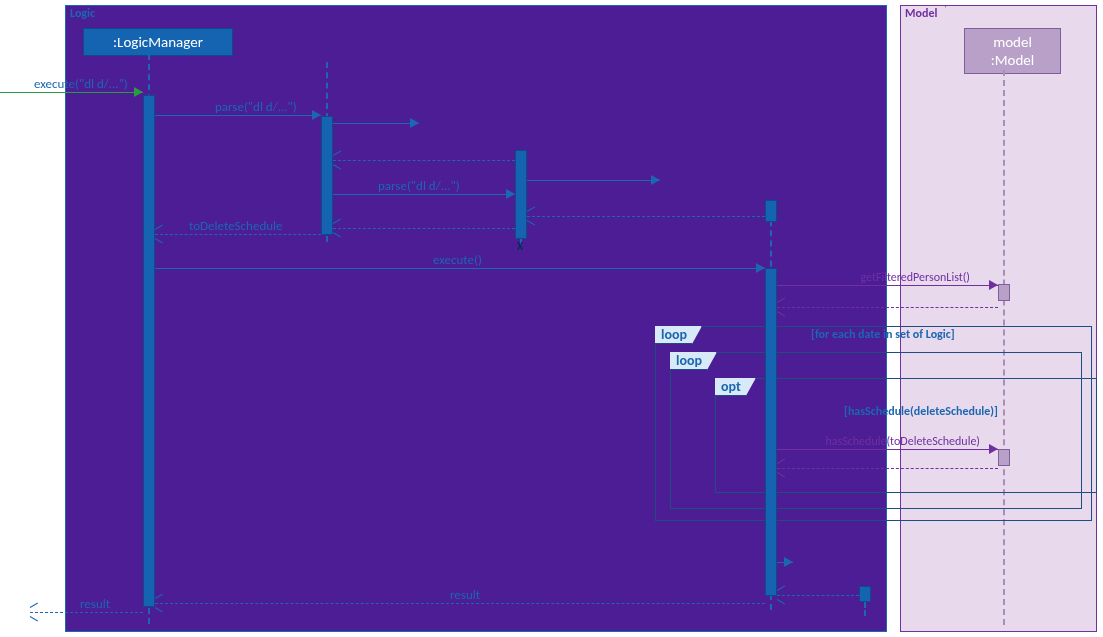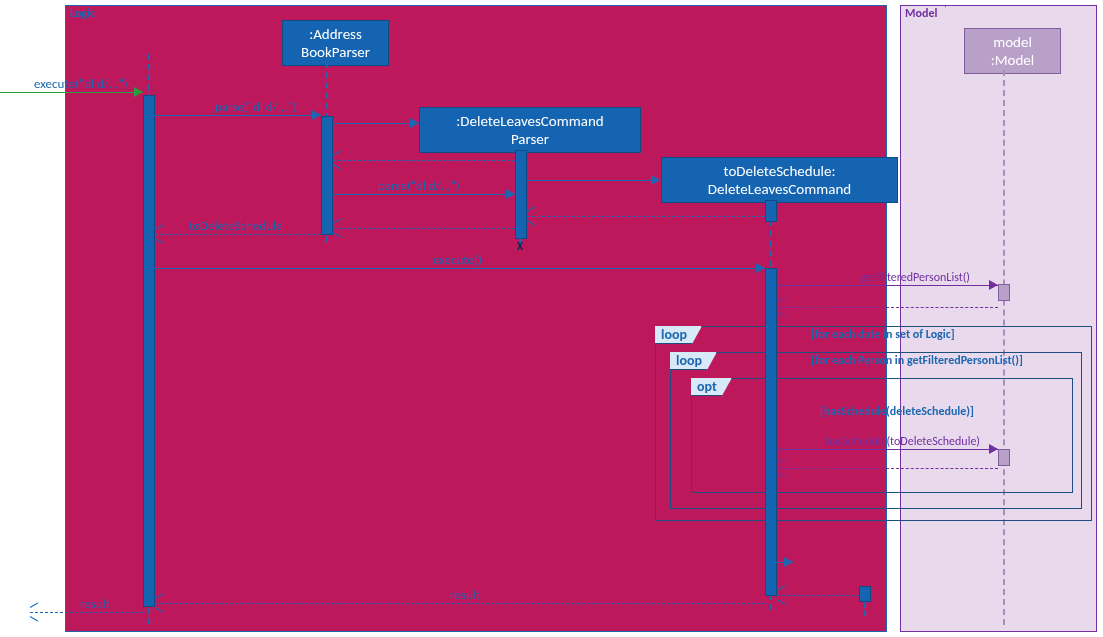--- a/index.html
+++ b/index.html
@@ -1,18 +1,18 @@
 <!DOCTYPE html>
 <html><head>
 <meta charset="utf-8">
 <style>
 body{margin:0;font-family:Calibri,sans-serif;font-size:13px;background:#fff}
 .canvas{position:relative;width:1103px;height:637px}
 .frame{position:absolute;border:1px solid}
-.frame-logic{left:65px;top:5px;width:820px;height:625px;background:#be185d;border-color:#1c67b0}
+.frame-logic{left:65px;top:5px;width:820px;height:625px;background:#4c1d95;border-color:#1c67b0}
 .frame-model{left:900px;top:5px;width:195px;height:625px;background:#e9d9ed;border-color:#7030a0}
 .frame-tab{position:absolute;top:-1px;left:-1px;padding:0 8px 0 4px;font-weight:bold;font-size:12px;border:1px solid;border-bottom:none;background:inherit;height:16px;line-height:14px}
 .frame-logic .frame-tab{color:#1c67b0;border-color:#1c67b0;clip-path:polygon(0 0,100% 0,calc(100% - 8px) 100%,0 100%)}
 .frame-model .frame-tab{color:#7030a0;border-color:#7030a0;clip-path:polygon(0 0,100% 0,calc(100% - 8px) 100%,0 100%)}
 .head{position:absolute;background:#1564b2;color:#fff;border:1px solid #0d4a86;text-align:center;padding:4px 10px;font-size:15px}
 .head.model{background:#b9a0c9;color:#fff;border-color:#7e5f9b}
 .lifeline{position:absolute;width:0;border-left:2px dashed #1c67b0;z-index:1}
 .lifeline.model{border-left-color:#a88fb8}
 .activation{position:absolute;width:10px;background:#1564b2;border:1px solid #0d4a86;z-index:3}
 .activation.model{background:#b9a0c9;border-color:#7e5f9b}
@@ -41,26 +41,21 @@
 <body>
 
 <div class="canvas">
 <div class="frame frame-logic">
       <div class="frame-tab">Logic</div>
     </div>
 <div class="frame frame-model">
       <div class="frame-tab">Model</div>
     </div>
 
-<div class="head" style="left:282px;top:20px;width:85px;white-space:pre-line">:Address
-BookParser</div>
-<div class="head" style="left:419px;top:107px;width:200px;white-space:pre-line">:DeleteLeavesCommand
-Parser</div>
-<div class="head" style="left:661px;top:157px;width:215px;white-space:pre-line">toDeleteSchedule:
-DeleteLeavesCommand</div>
+<div class="head" style="left:83px;top:28px;width:128px">:LogicManager</div>
 <div class="head model" style="left:964px;top:28px;width:75px;white-space:pre-line">model
 :Model</div>
 
 <div class="lifeline" style="left:148px;top:54px;height:570px"></div>
 <div class="lifeline" style="left:326px;top:62px;height:180px"></div>
 <div class="lifeline" style="left:520px;top:150px;height:95px"></div>
 <div class="lifeline" style="left:770px;top:200px;height:410px"></div>
 <div class="lifeline model" style="left:1003px;top:70px;height:555px"></div>
 <div class="lifeline" style="left:864px;top:586px;height:30px"></div>
 
@@ -156,19 +151,18 @@
       <div class="arrow ar-l-open" style="left:0"></div>
       <div class="lbl" style="left:50px">result</div>
     </div>
 
 <div class="cf" style="left:655px;top:326px;width:435px;height:193px">
       <div class="tab">loop</div>
       <div class="guard" style="left:155px">[for each date in set of Logic]</div>
     </div>
 <div class="cf" style="left:670px;top:352px;width:410px;height:155px">
       <div class="tab">loop</div>
-      <div class="guard" style="left:140px">[for each Person in getFilteredPersonList()]</div>
     </div>
-<div class="cf" style="left:691px;top:378px;width:380px;height:113px">
+<div class="cf" style="left:715px;top:378px;width:380px;height:113px">
       <div class="tab">opt</div>
       <div class="guard" style="left:128px;top:25px">[hasSchedule(deleteSchedule)]</div>
     </div>
 </div>
 
 </body></html>

